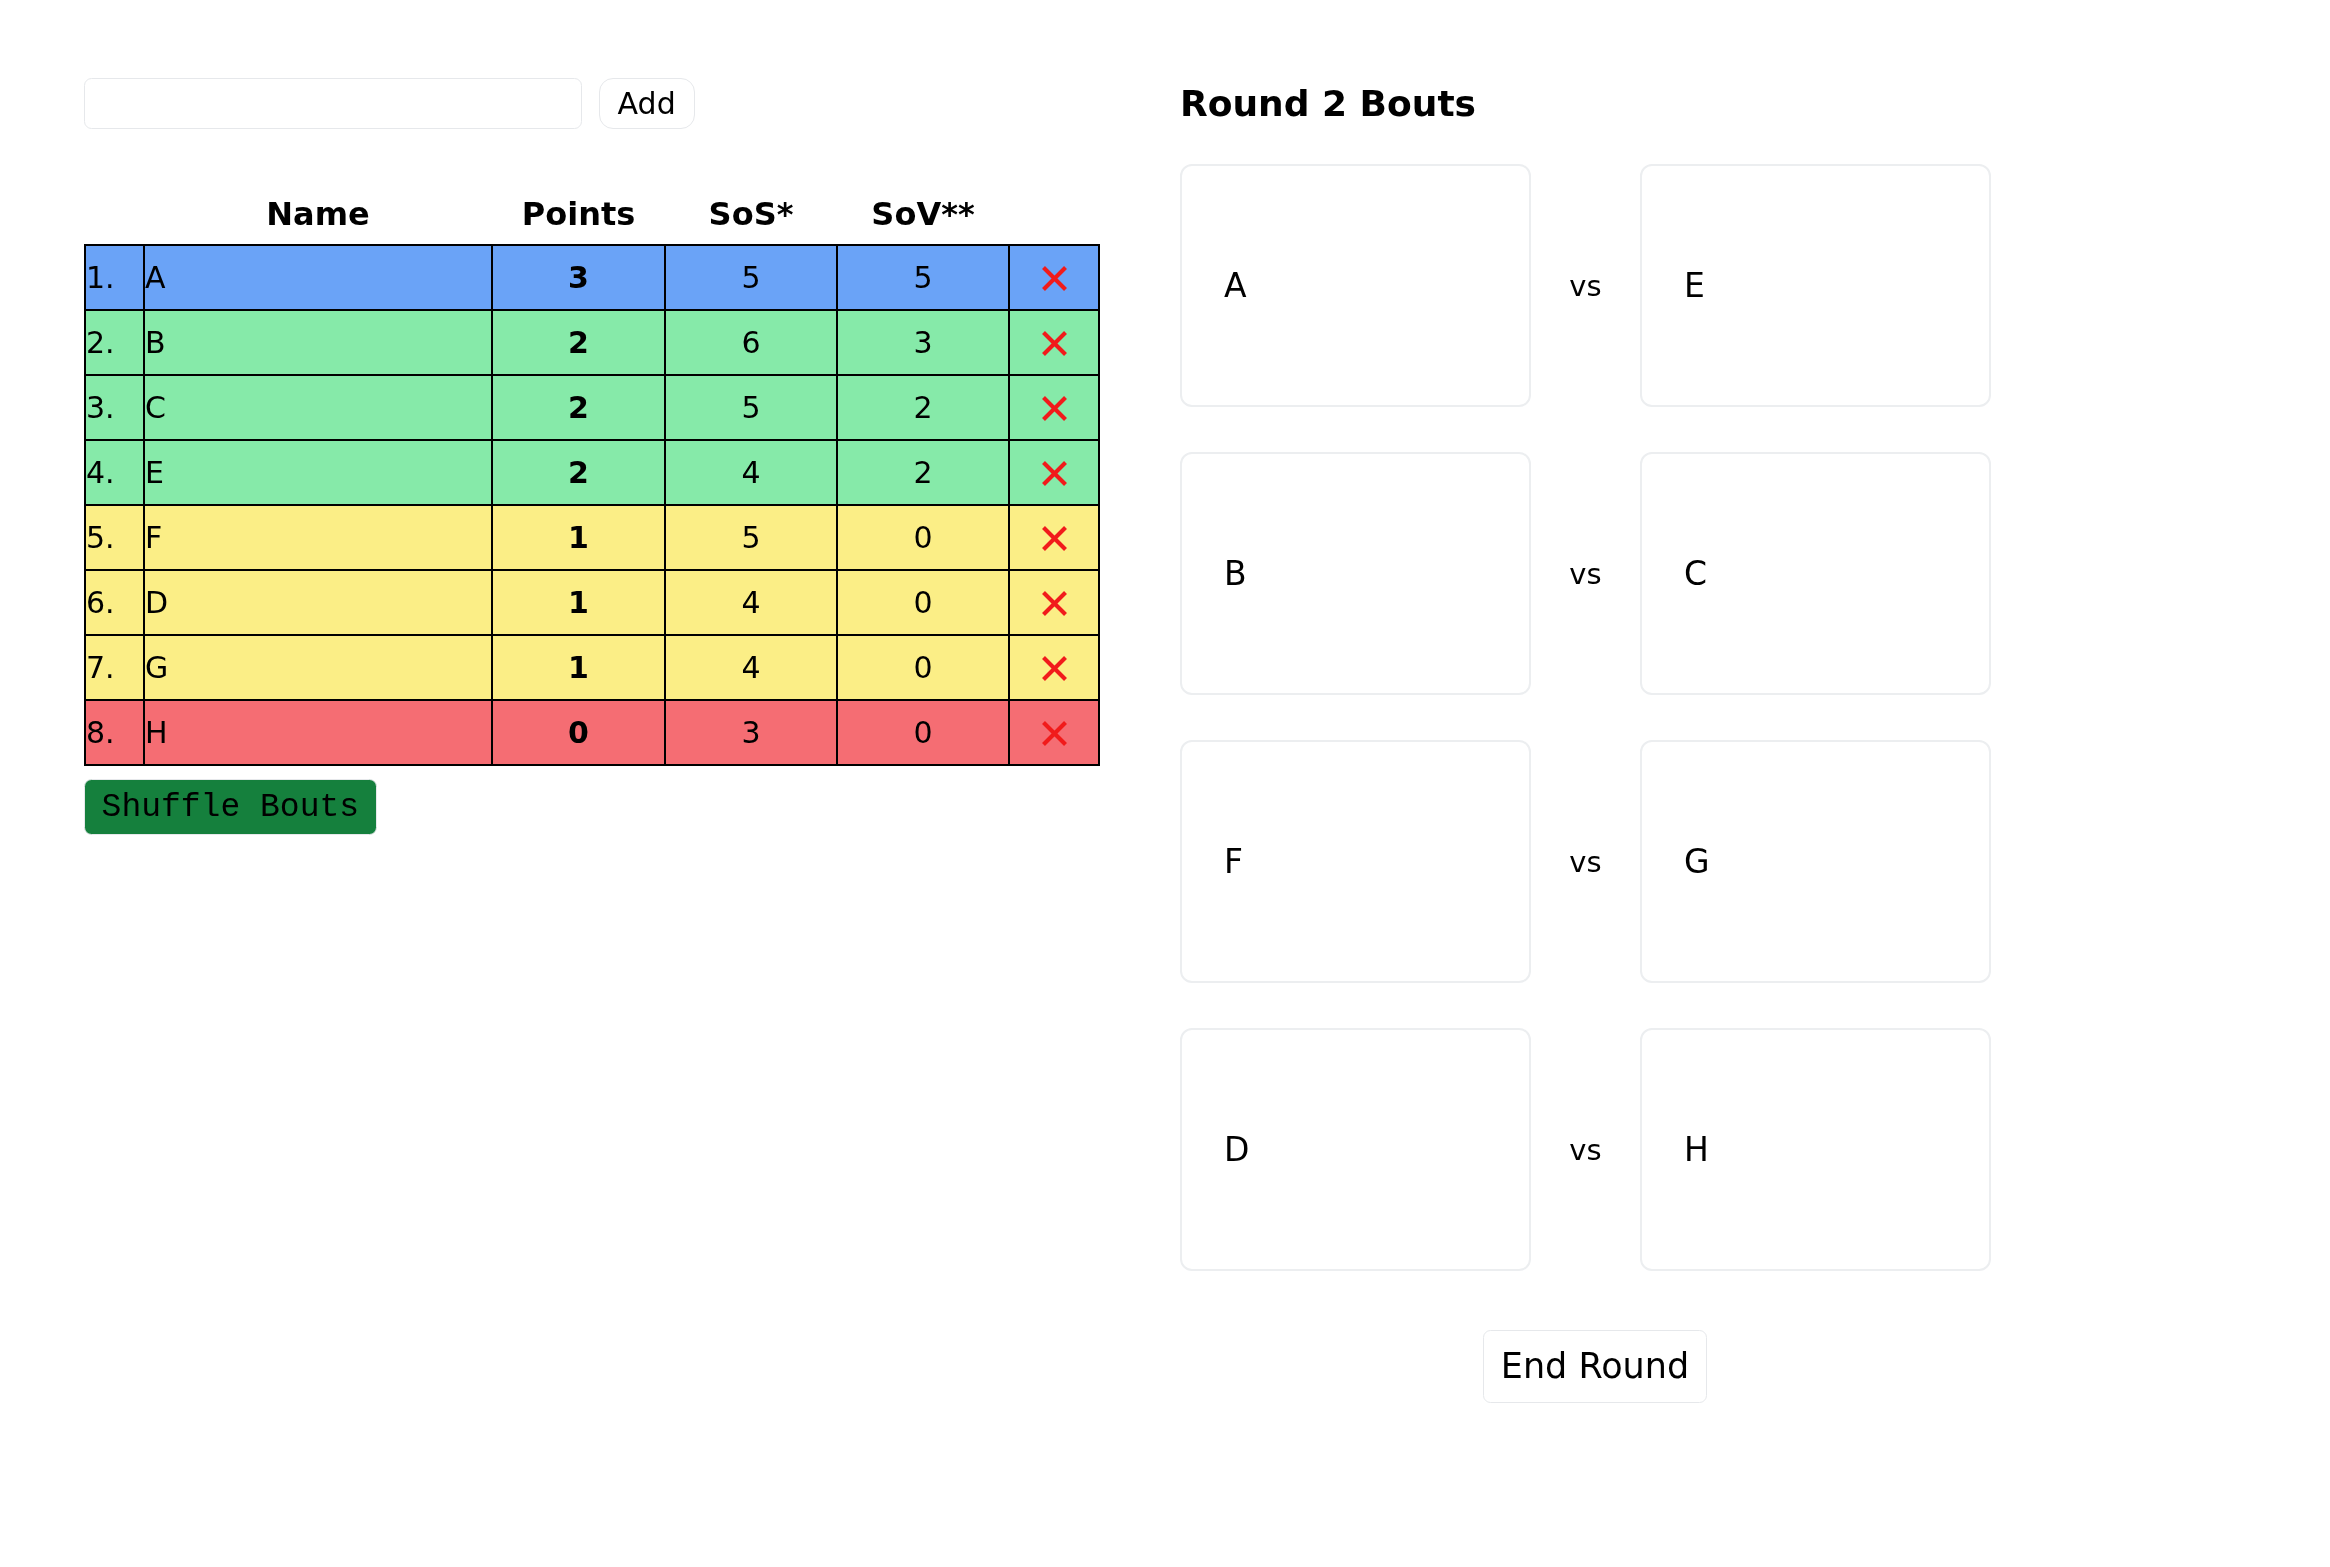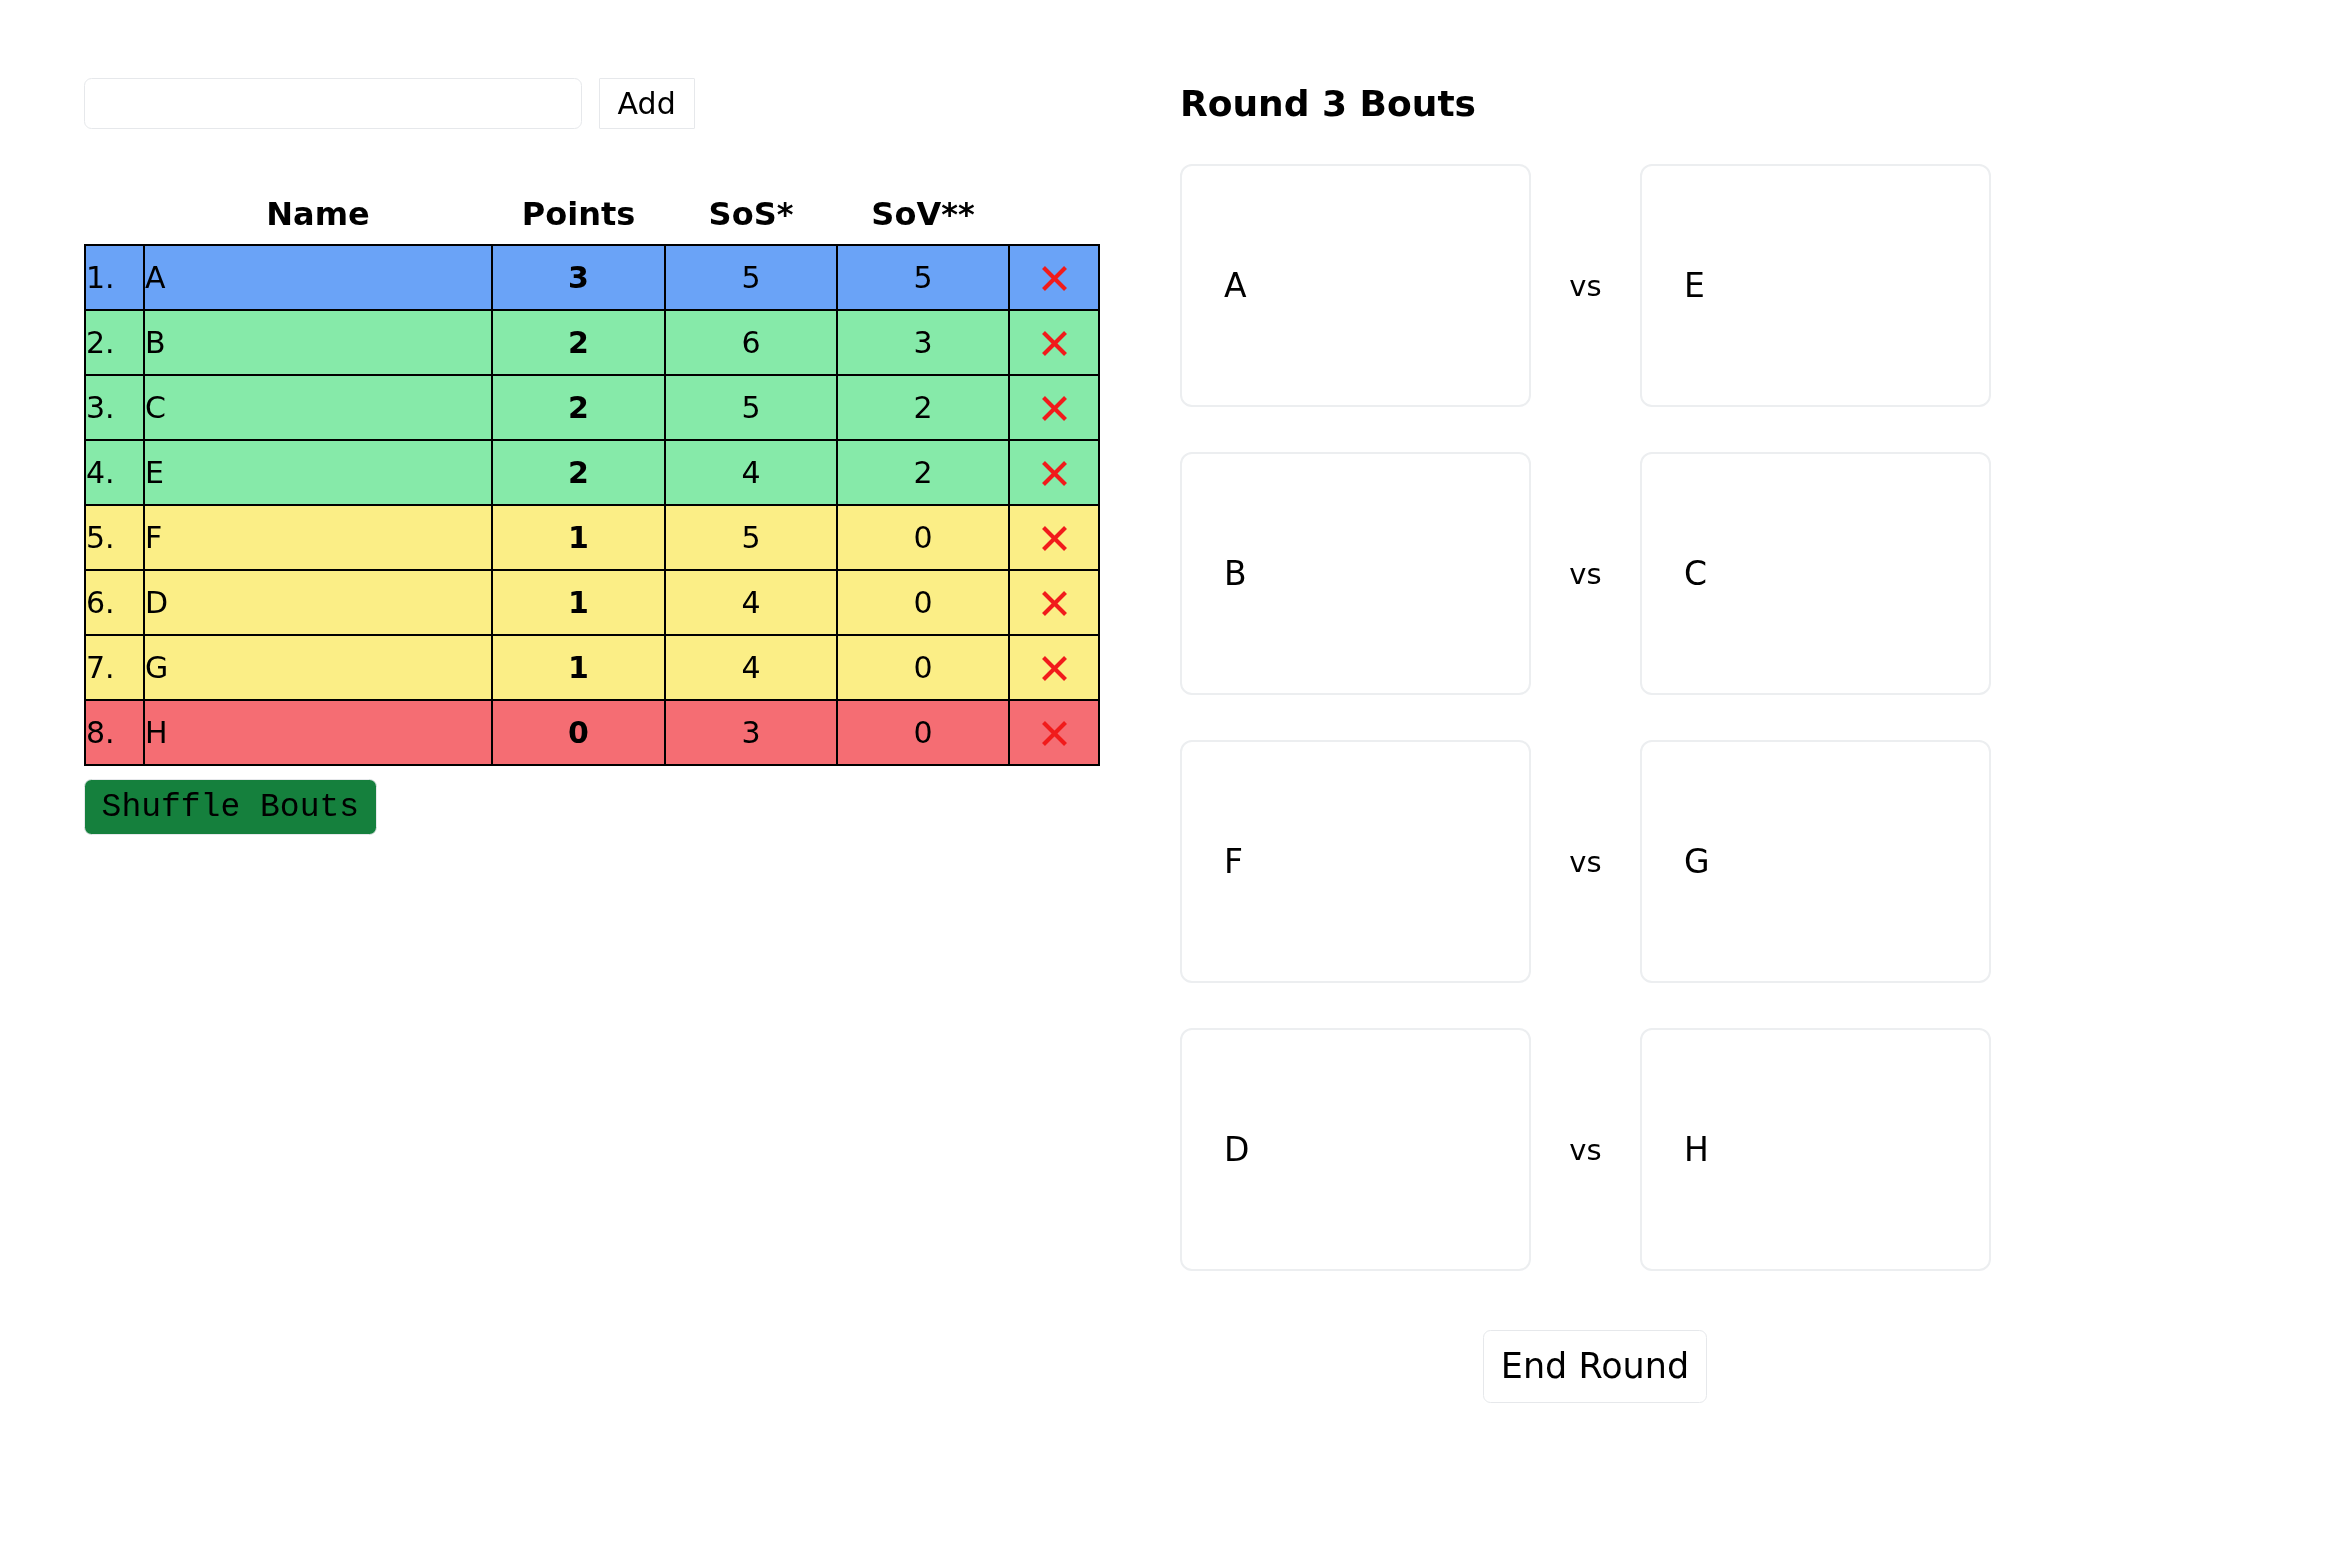--- a/index.html
+++ b/index.html
@@ -55,21 +55,21 @@
     font-size: 26px;
     padding: 0 12px;
     color: #000;
     outline: none;
   }
   .add-btn {
     height: 51px;
     box-sizing: border-box;
     padding: 0 18px;
     border: 1.5px solid #e6e8eb;
-    border-radius: 1px;
+    border-radius: 14px;
     background: #ffffff;
     font-family: "DejaVu Sans", sans-serif;
     font-size: 30px;
     line-height: 47px;
     color: #000;
     cursor: pointer;
   }
 
   
   .standings-wrap {
@@ -356,21 +356,21 @@
             </tr>
           </tbody>
       </table>
     </div>
 
 
     <button class="shuffle-btn">Shuffle Bouts</button>
   </div>
 
   <div class="right-col">
-    <h2 class="bouts-title">Round 3 Bouts</h2>
+    <h2 class="bouts-title">Round 2 Bouts</h2>
 
     <div class="bouts-list" id="bouts-list">
         <div class="bout-row">
           <div class="bout-card">A</div>
           <div class="vs-label">vs</div>
           <div class="bout-card">E</div>
         </div>
         <div class="bout-row">
           <div class="bout-card">B</div>
           <div class="vs-label">vs</div>

